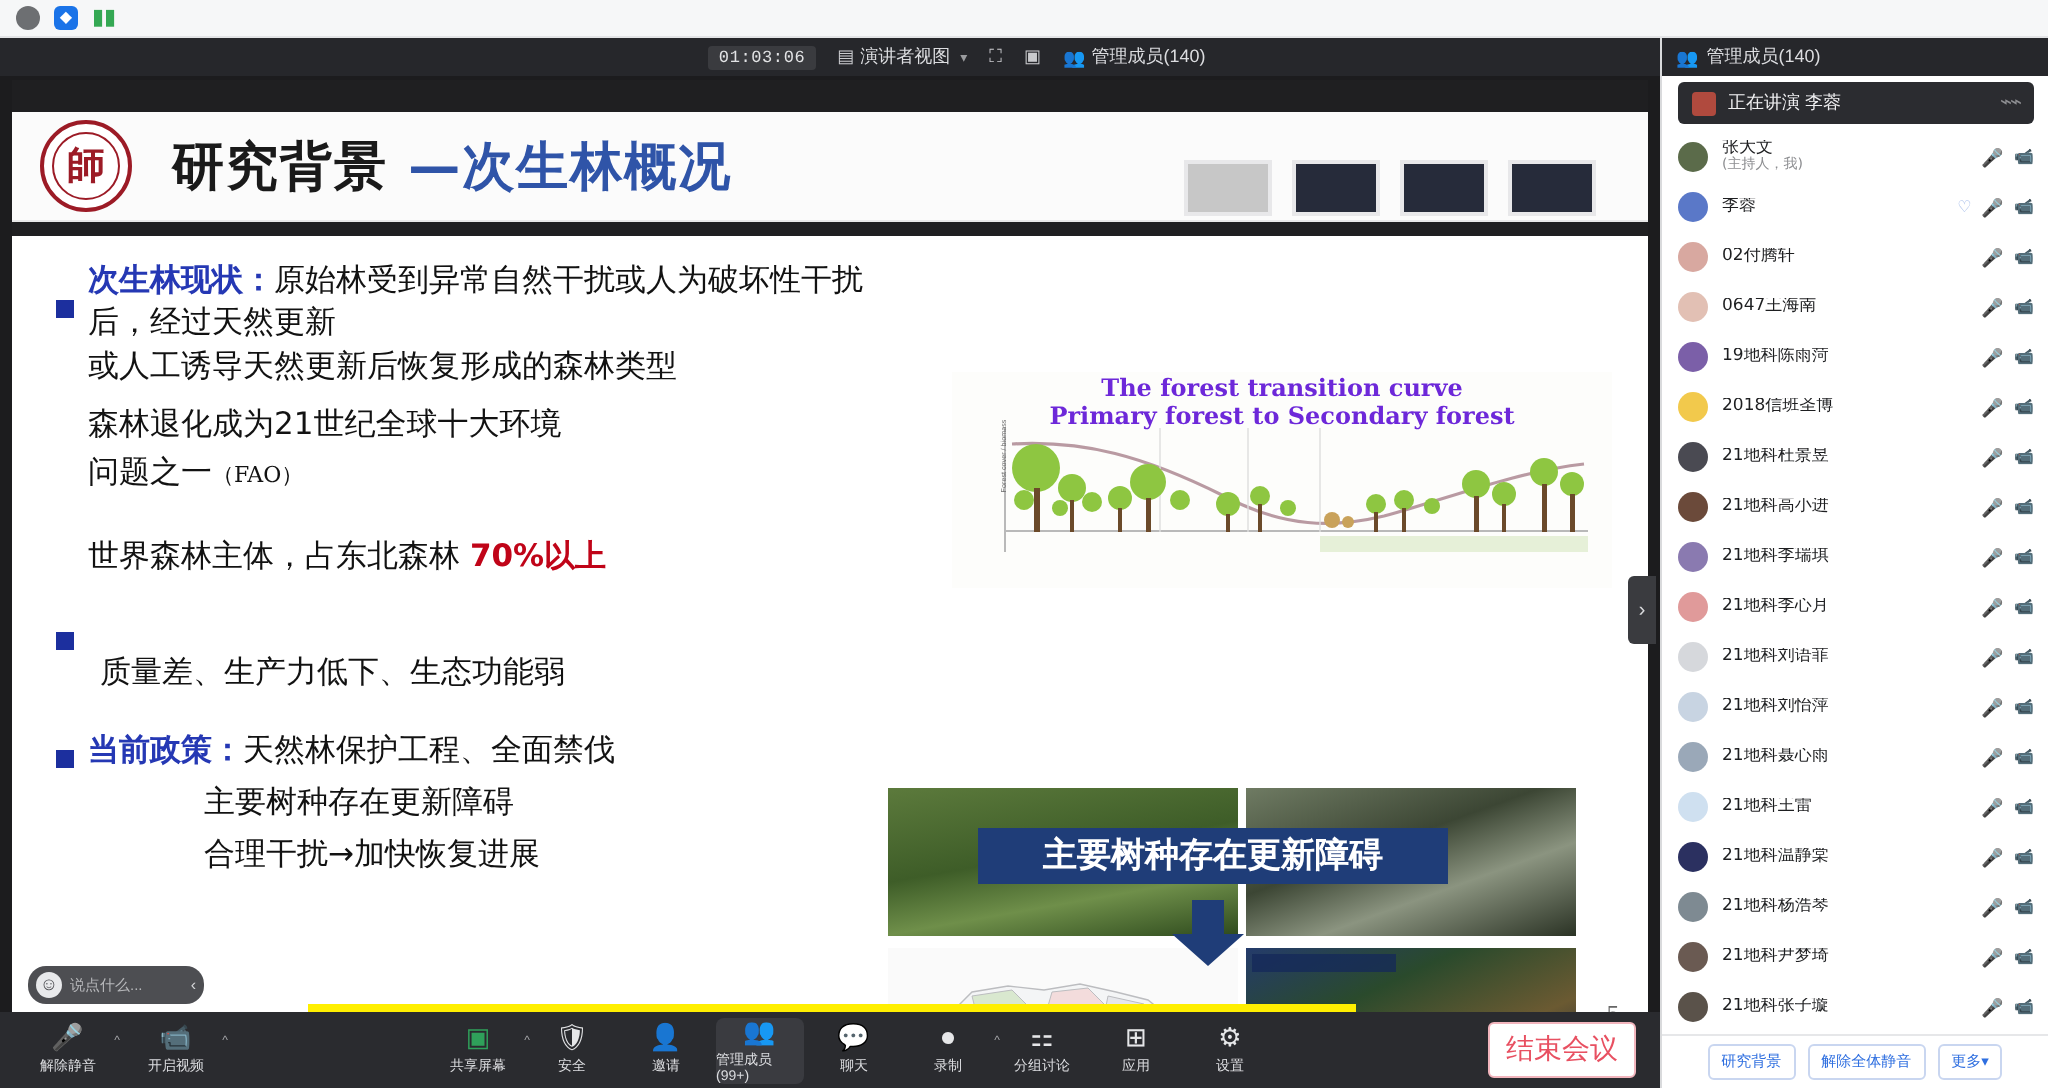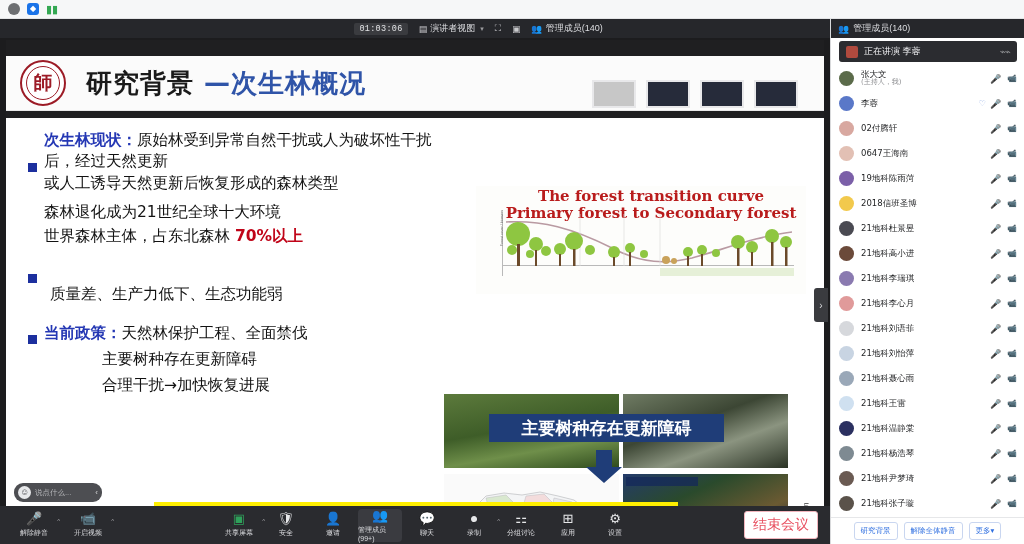--- a/index.html
+++ b/index.html
@@ -82,34 +82,34 @@
   .slide-title .dash { color:#2f54a8; }
 
   .thumbs { position:absolute; right:26px; top:24px; display:flex; gap:10px; }
   .thumb { width:44px; height:28px; border:2px solid #e8e8ea; background:#262b3a; }
   .thumb.light { background:#c7c7c7; }
 
   
   .slide-body { position:absolute; left:0; top:78px; width:818px; height:402px; }
   .txtcol { position:absolute; left:22px; top:10px; width:430px; color:#111;
     font-family:"DejaVu Sans", sans-serif; }
-  .bullet-row { display:flex; align-items:flex-end; margin-top:2px; }
+  .bullet-row { display:flex; align-items:center; margin-top:2px; }
   .sq { width:9px; height:9px; background:#1c2f9e; flex:none; margin-top:7px; margin-right:7px; }
   .b-head { color:#2538b4; font-weight:bold; font-size:15.5px; }
   .b-text { font-size:15.5px; color:#121212; line-height:1.36; }
   .para { font-size:15.5px; color:#121212; line-height:1.42; margin-left:16px; }
   .red { color:#c00418; font-weight:bold; }
   .small-en { font-size:11px; font-family:"DejaVu Serif", serif; }
   .indent2 { margin-left: 74px; }
 
   
   .fig-curve { position:absolute; left:470px; top:68px; width:330px; height:108px;
     background:#fdfdfb; }
-  .curve-title { position:absolute; left:10px; top:2px; width:330px; text-align:center;
-    font-family:"DejaVu Serif", serif; font-weight:bold; color:#b91c1c; font-size:15px; line-height:1.15; }
+  .curve-title { position:absolute; left:0; top:2px; width:330px; text-align:center;
+    font-family:"DejaVu Serif", serif; font-weight:bold; color:#6d28d9; font-size:12px; line-height:1.15; }
   .curve-plot { position:absolute; left:26px; top:28px; width:292px; height:62px; }
   .axis-v { position:absolute; left:0; top:0; width:1px; height:62px; background:#b9b9b9; }
   .axis-h { position:absolute; left:0; bottom:10px; width:292px; height:1px; background:#b9b9b9; }
   .sec-band { position:absolute; left:158px; bottom:0; width:134px; height:8px; background:#e6f0d8; }
   .ylab { position:absolute; left:-20px; top:12px; width:40px; transform:rotate(-90deg);
     font-size:3.6px; color:#6a6a6a; text-align:center; }
 
   .photo { position:absolute; overflow:hidden; }
   .ph1 { left:438px; top:276px; width:175px; height:74px;
     background:linear-gradient(170deg,#5c7a3c 0%,#3e5d28 45%,#6f8f4a 70%,#2e4a1d 100%); }
@@ -294,20 +294,23 @@
           <div class="txtcol">
             <div class="bullet-row">
               <span class="sq"></span>
               <span class="b-text">
                 <span class="b-head">次生林现状：</span><span>原始林受到异常自然干扰或人为破坏性干扰后，经过天然更新</span>
               </span>
             </div>
             <div class="para">或人工诱导天然更新后恢复形成的森林类型</div>
             <div class="para" style="margin-top:7px">森林退化成为21世纪全球十大环境</div>
             <div class="para" style="margin-top:2px">
+              <span>问题之一</span><span class="small-en">（FAO）</span>
+            </div>
+            <div class="para" style="margin-top:20px">
               <span>世界森林主体，占东北森林 </span><span class="red">70%以上</span>
             </div>
 
             <div class="bullet-row" style="margin-top:20px">
               <span class="sq"></span>
             </div>
             <div class="para" style="margin-left:22px">质量差、生产力低下、生态功能弱</div>
 
             <div class="bullet-row" style="margin-top:18px">
               <span class="sq"></span>

